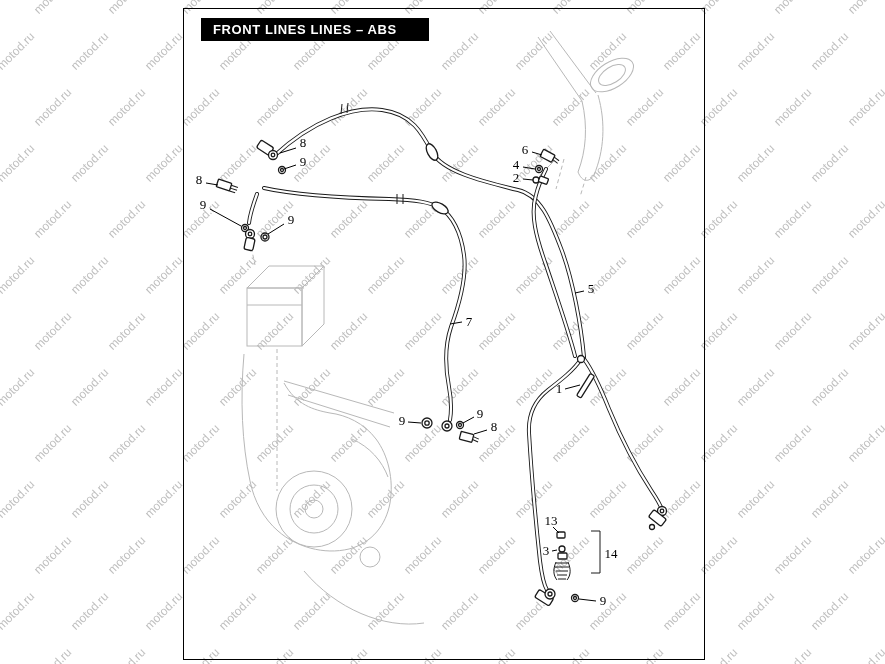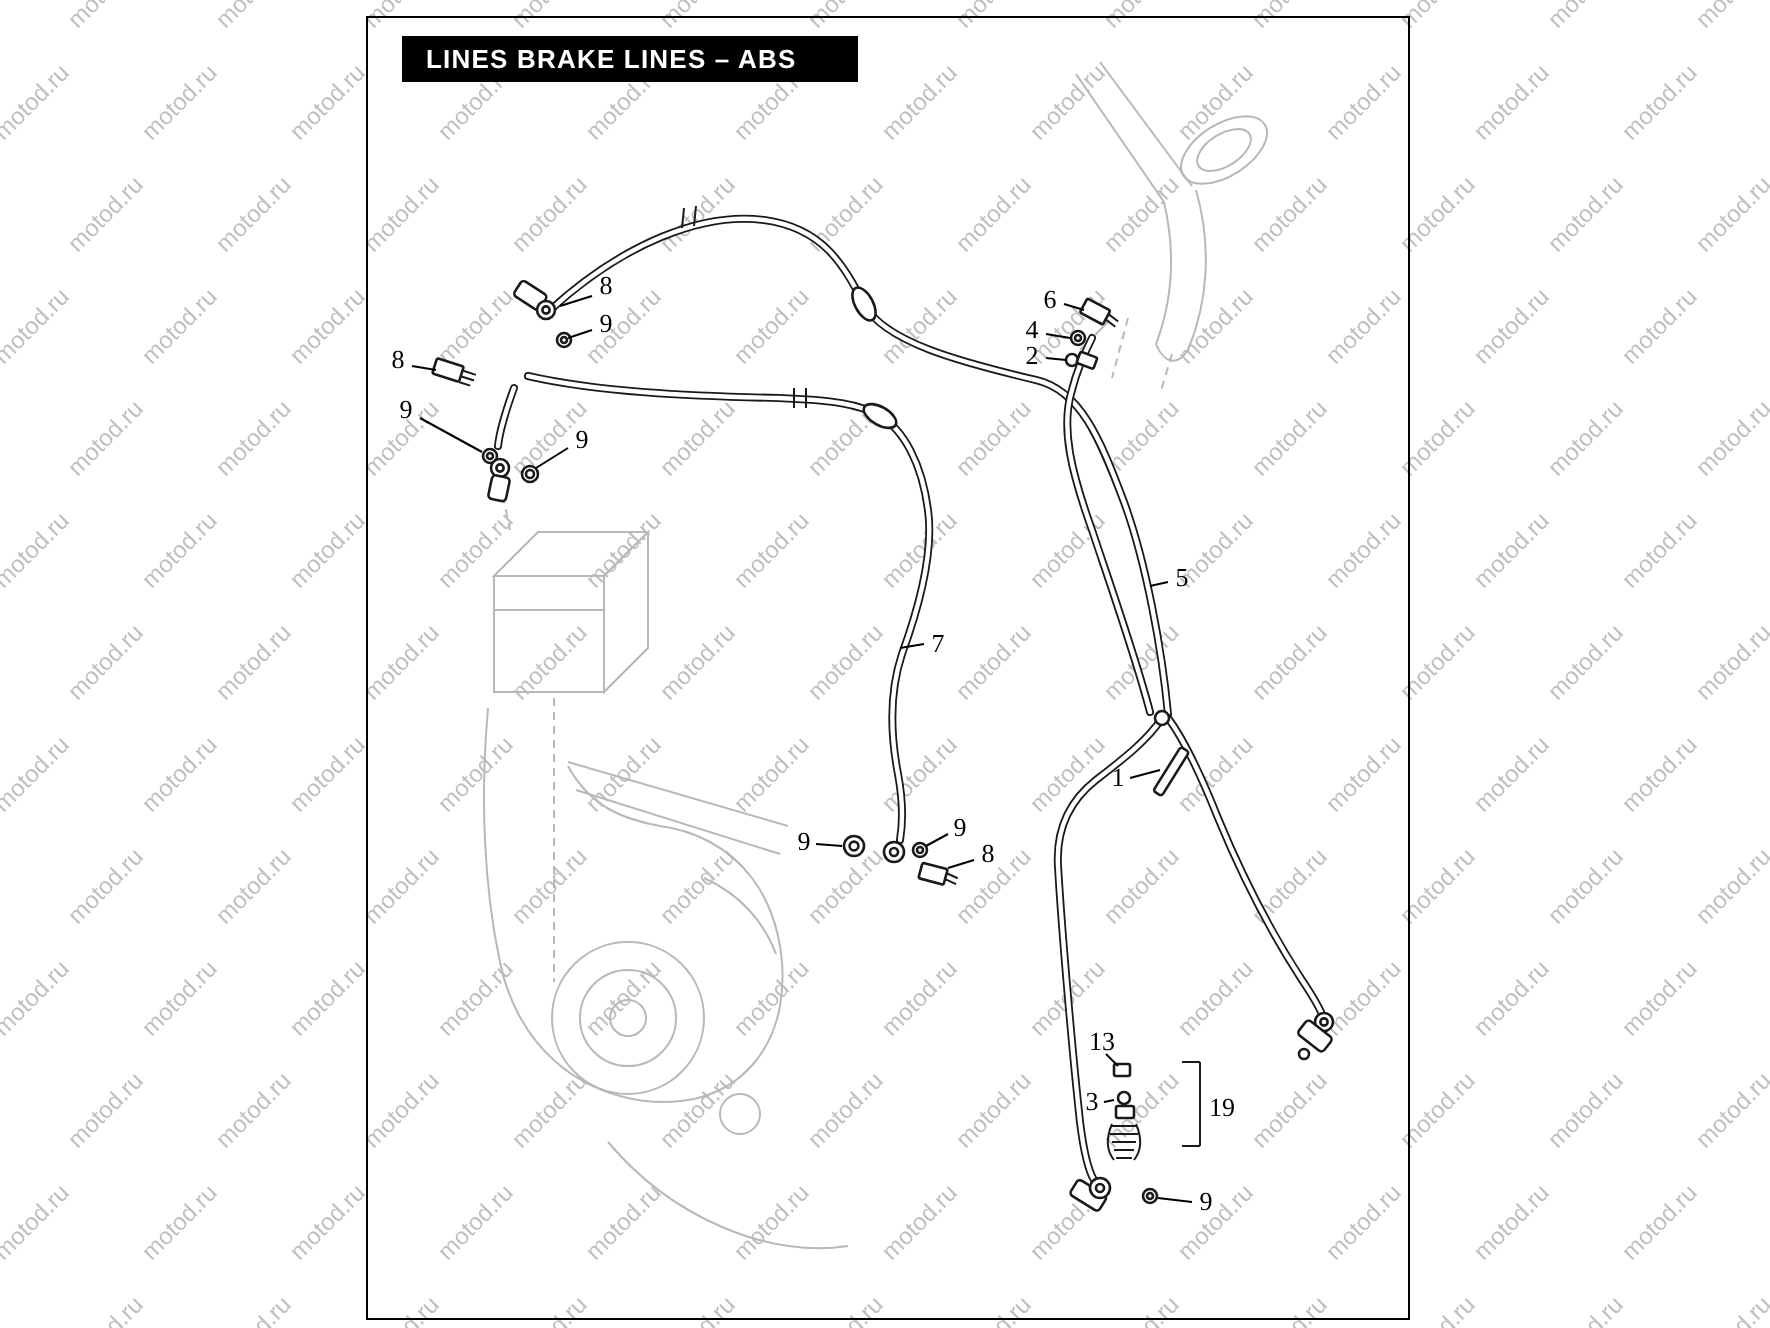--- a/index.html
+++ b/index.html
@@ -198,21 +198,21 @@
       <span class="wm" style="left: 473px; top: 660px;">motod.ru</span>
       <span class="wm" style="left: 547px; top: 660px;">motod.ru</span>
       <span class="wm" style="left: 621px; top: 660px;">motod.ru</span>
       <span class="wm" style="left: 695px; top: 660px;">motod.ru</span>
       <span class="wm" style="left: 769px; top: 660px;">motod.ru</span>
       <span class="wm" style="left: 843px; top: 660px;">motod.ru</span>
     </div>
 
   <div class="frame">
     <div class="title-bar">
-      <span>LINES BRAKE LINES – ABS</span>
+      <span>FRONT LINES LINES – ABS</span>
     </div>
 
     <svg class="art" width="520" height="650" viewBox="0 0 520 650">
       <defs>
         <path id="h1" d="M90,147 C128,112 168,97 198,101 C228,105 238,124 248,143 C258,162 296,172 334,181 C356,186 366,210 378,242 C389,272 397,316 400,348"></path>
         <path id="h4" d="M362,160 C357,170 354,178 352,186 C346,205 352,228 362,256 C372,286 384,320 391,347"></path>
         <path id="h1L" d="M397,350 C390,361 377,371 364,381 C350,392 344,406 345,424 C347,458 352,515 356,552 C358,568 360,576 363,581"></path>
         <path id="h1R" d="M400,350 C409,362 417,380 425,400 C437,429 452,458 467,481 C473,490 477,497 478,501"></path>
         <path id="h2" d="M80,179 C115,187 160,189 205,190 C232,191 246,193 256,199 C268,206 277,223 280,246 C283,268 275,296 267,318 C261,336 261,357 265,378 C268,394 267,405 266,411"></path>
         <path id="h3" d="M73,185 C69,196 66,205 65,214"></path>
@@ -383,17 +383,17 @@
         <span class="callout" style="left: 332px; top: 156px;">4</span>
         <span class="callout" style="left: 332px; top: 169px;">2</span>
         <span class="callout" style="left: 407px; top: 280px;">5</span>
         <span class="callout" style="left: 285px; top: 313px;">7</span>
         <span class="callout" style="left: 375px; top: 380px;">1</span>
         <span class="callout" style="left: 218px; top: 412px;">9</span>
         <span class="callout" style="left: 296px; top: 405px;">9</span>
         <span class="callout" style="left: 310px; top: 418px;">8</span>
         <span class="callout" style="left: 367px; top: 512px;">13</span>
         <span class="callout" style="left: 362px; top: 542px;">3</span>
-        <span class="callout" style="left: 427px; top: 545px;">19</span>
+        <span class="callout" style="left: 427px; top: 545px;">14</span>
         <span class="callout" style="left: 419px; top: 592px;">9</span>
       </div>
   </div>
 </div>
 
 </body></html>

